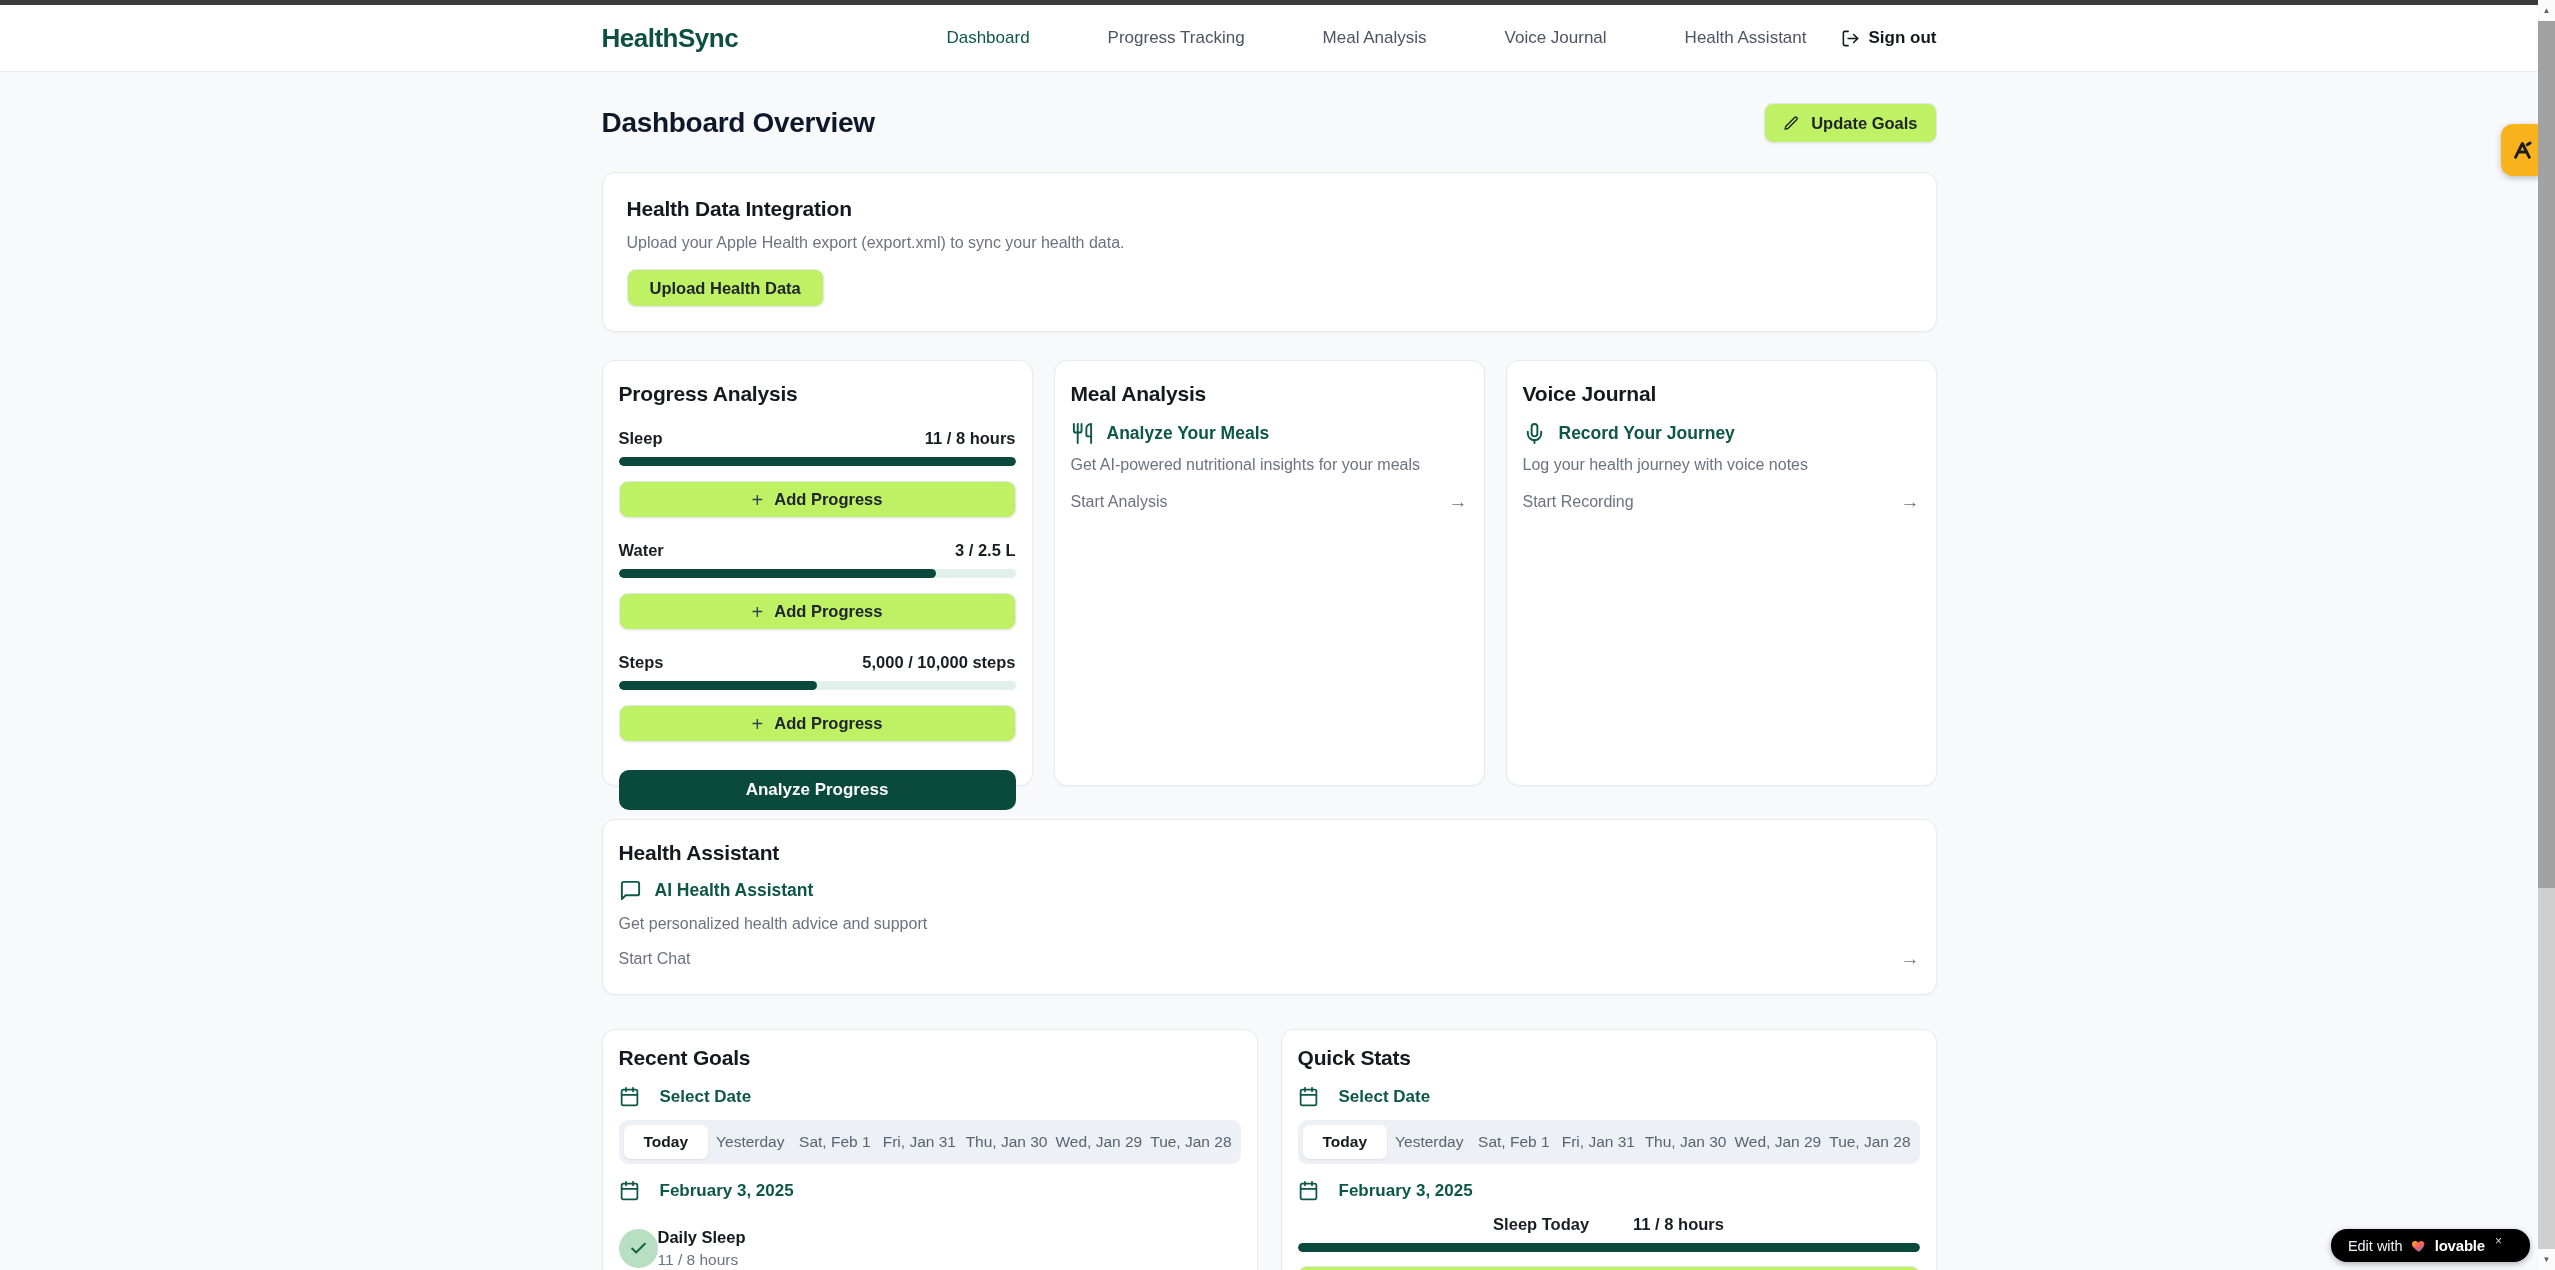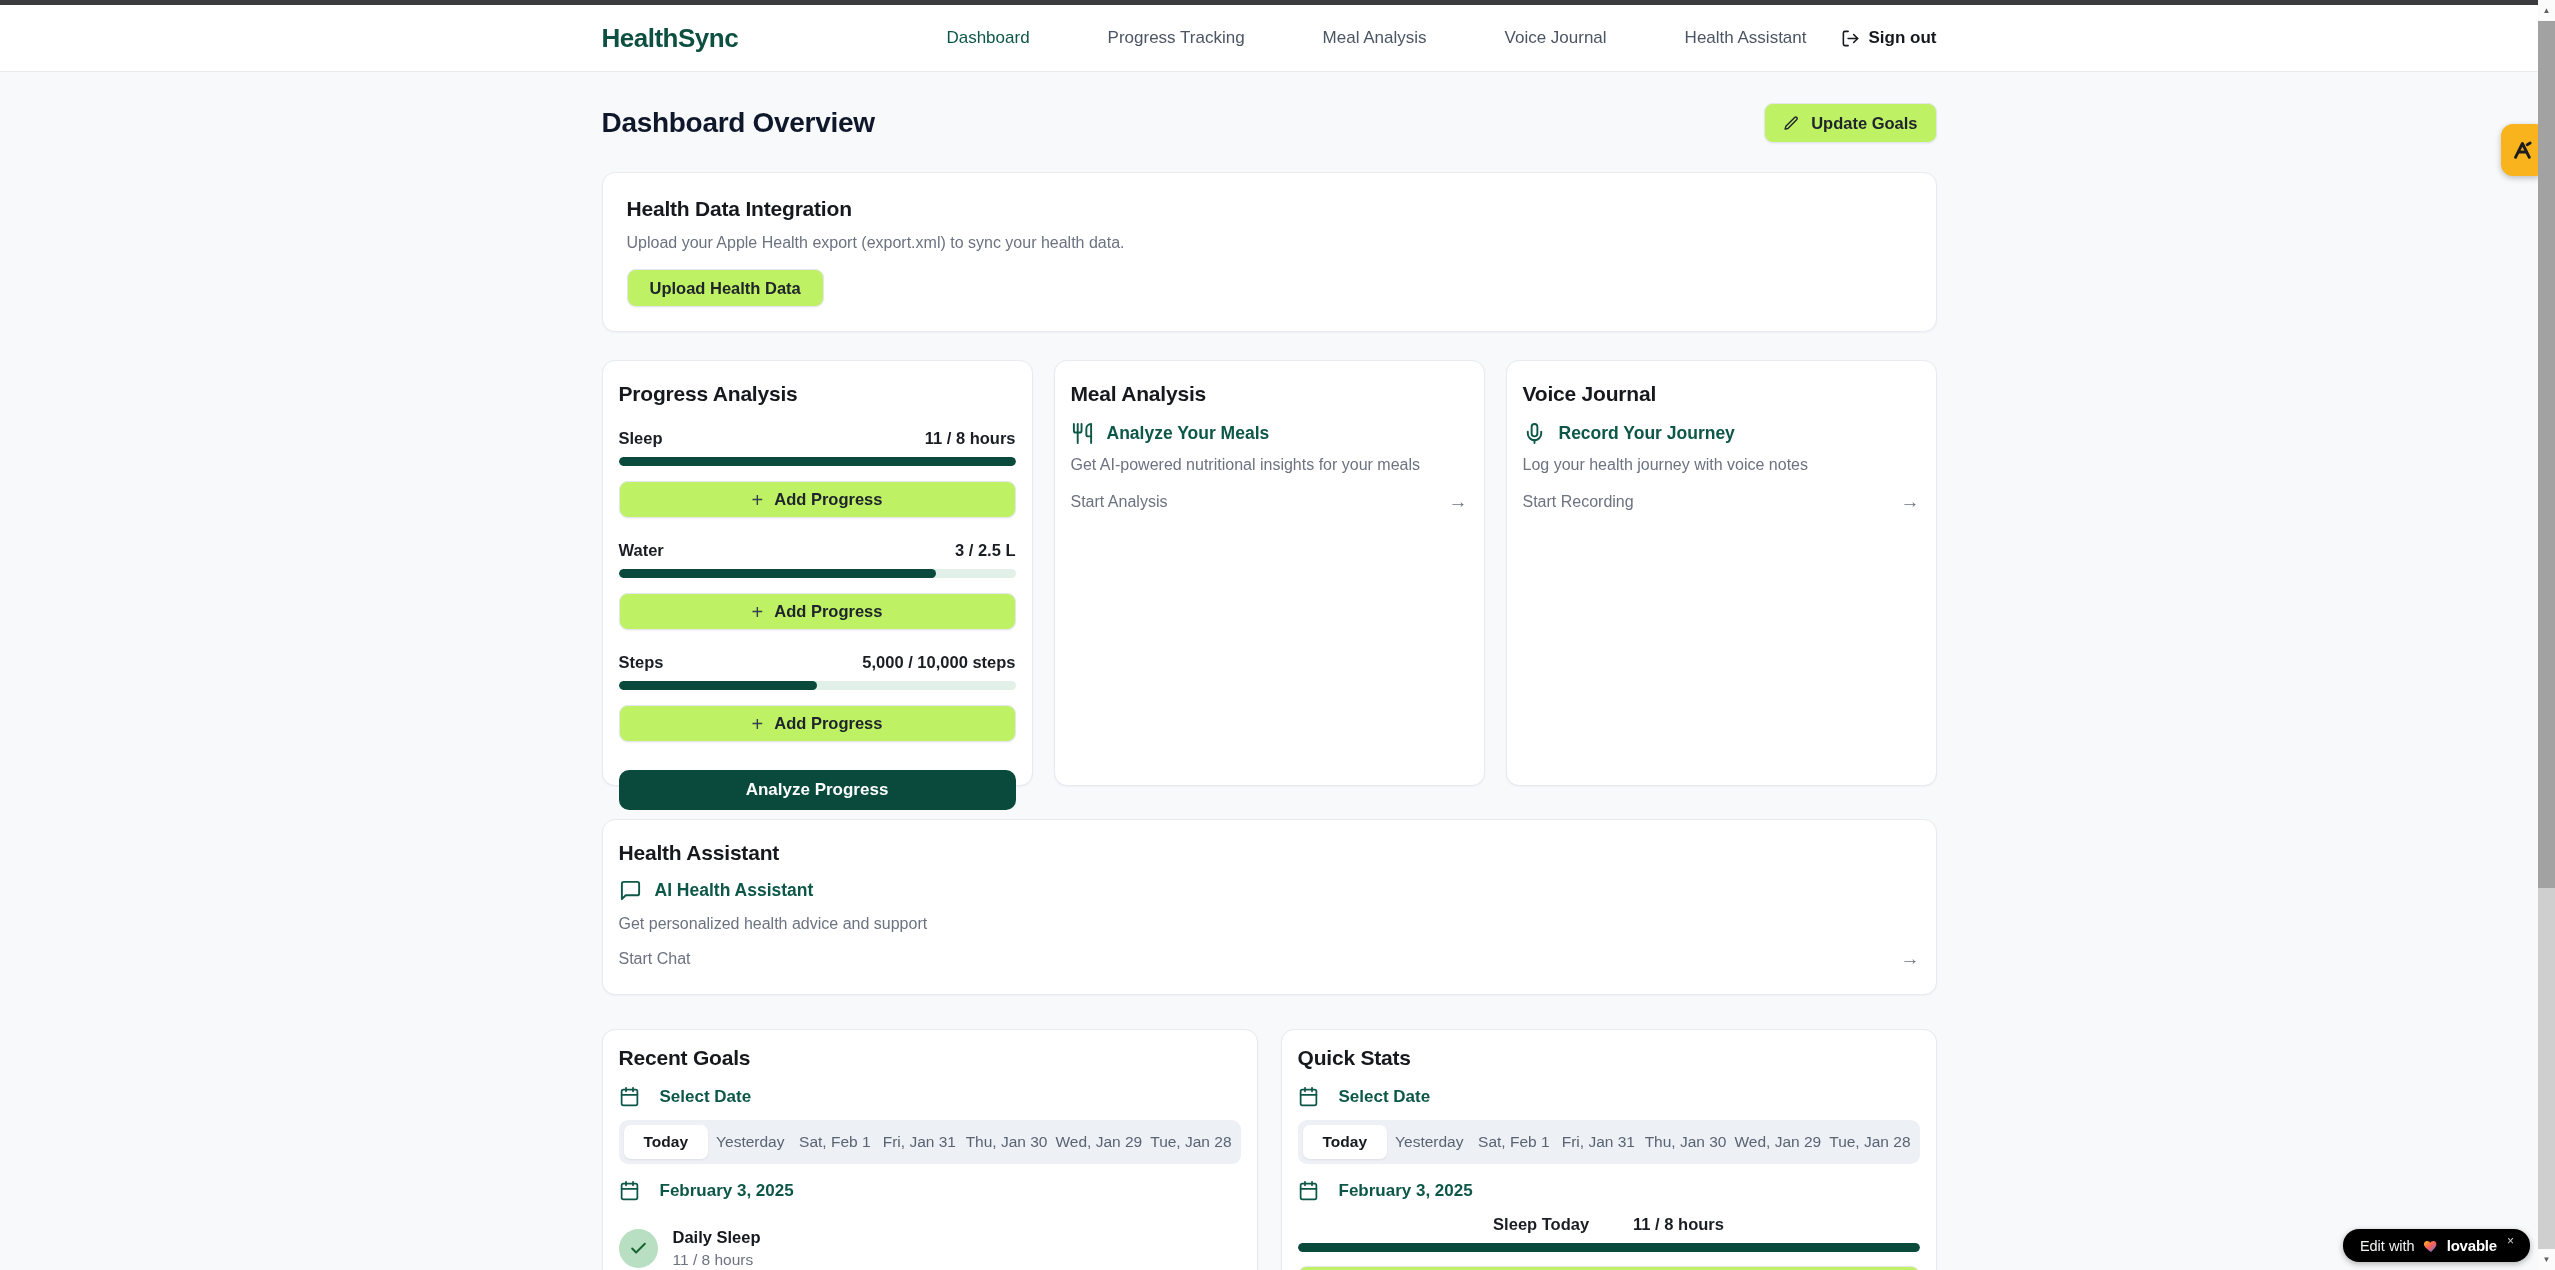--- a/index.html
+++ b/index.html
@@ -85,21 +85,21 @@
   .row2 .card { padding:16px 16px 24px 16px; height:360px; }
 
   .green-link { display:flex; align-items:center; gap:20px; cursor:pointer; margin-top:16px; }
   .green-link svg { width:21px; height:21px; stroke:#0d5748; }
   .green-link-text { font-size:17px; font-weight:700; color:#0d5748; }
 
   .tabs { margin-top:13px; background:#edf0f5; border-radius:9px; padding:5px; display:flex; }
   .tab { flex:1; text-align:center; padding:8px 4px; font-size:15.5px; color:#5a6372; cursor:pointer; white-space:nowrap; border-radius:7px; }
   .tab.active { background:#fff; color:#15181d; font-weight:700; box-shadow:0 1px 2px rgba(16,24,40,.08); }
 
-  .goal-item { margin-top:27px; display:flex; align-items:center; gap:15px; }
+  .goal-item { margin-top:27px; display:flex; align-items:center; }
   .check-circle { width:39px; height:39px; border-radius:50%; background:#b9dfc2; display:flex; align-items:center; justify-content:center; flex:none; }
   .check-circle svg { width:19px; height:19px; stroke:#166534; }
   .goal-name { font-size:16.5px; font-weight:700; color:#15181d; }
   .goal-value { margin-top:4px; font-size:15.5px; color:#6b7280; }
 
   .stat-head { margin-top:14px; display:flex; align-items:center; justify-content:center;gap:44px; }
   .stat-head .metric-label, .stat-head .metric-value { font-weight:700; }
   .qs-bar { margin-top:9px; }
   .qs-add { margin-top:14px; }
 
@@ -107,21 +107,21 @@
   .amber-btn {
     position:absolute; top:124px; right:13px; width:41px; height:52px;
     background:#f9b41d; border-radius:12px 6px 6px 12px;
     box-shadow:0 2px 6px rgba(0,0,0,.25);
     display:flex; align-items:center; justify-content:center; cursor:pointer;
   }
   .amber-btn svg { width:26px; height:26px; }
 
   .lovable-pill {
     position:absolute; bottom:8px; right:25px; background:#000; color:#fff;
-    border-radius:16px; height:33px; padding:0 16px 0 17px;
+    border-radius:16px; height:33px; padding:0 28px 0 17px;
     display:flex; align-items:center; gap:8px; cursor:pointer;
     box-shadow:0 2px 6px rgba(0,0,0,.3);
   }
   .lovable-edit { font-size:14.5px; color:#f3f4f6; }
   .lovable-pill svg { width:16px; height:16px; }
   .lovable-name { font-size:15px; font-weight:800; letter-spacing:-0.2px; }
   .lovable-close { font-size:12px; color:#d1d5db; align-self:flex-start; margin-top:5px; margin-left:2px; cursor:pointer; }
 
   
   .scrollbar { position:absolute; top:0; right:0; width:17px; height:100%; background:#cfcfcf; }

